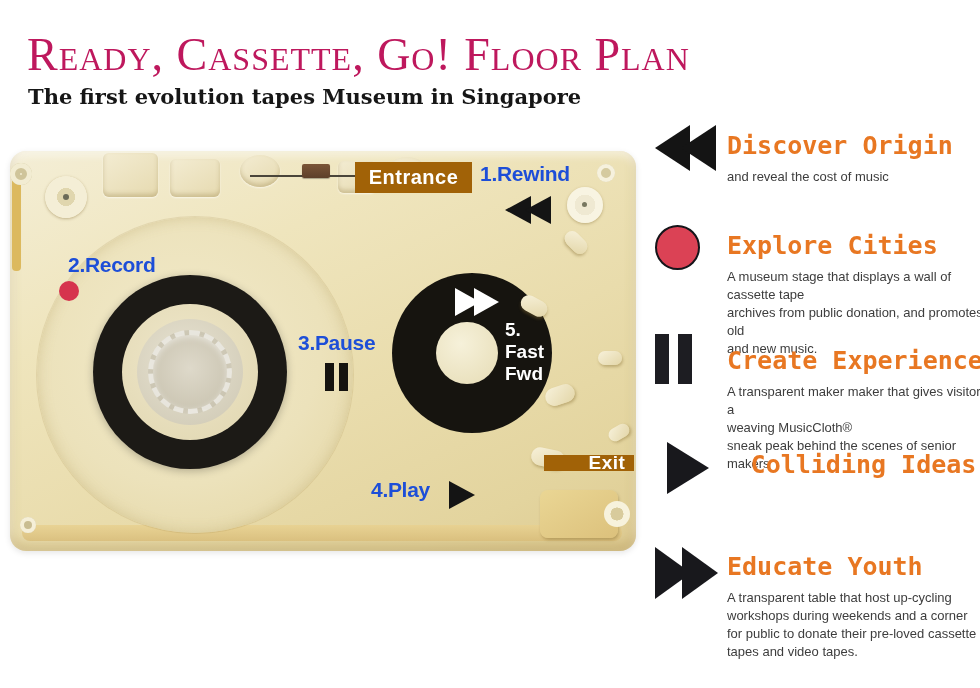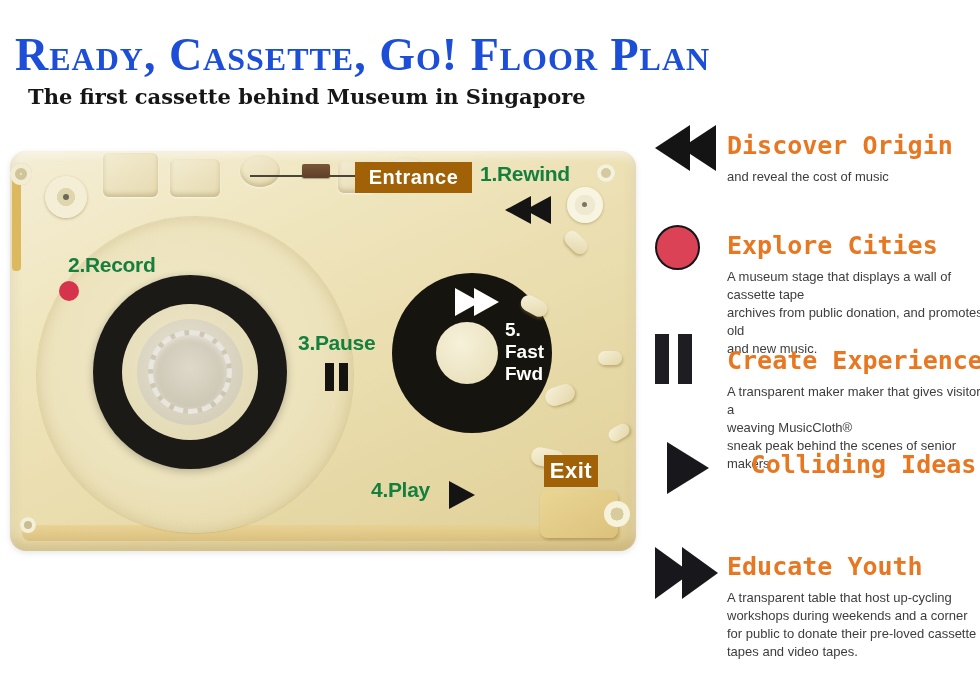--- a/index.html
+++ b/index.html
@@ -1,22 +1,22 @@
 <!DOCTYPE html>
 <html><head>
 <meta charset="utf-8">
 <style>
   html,body{margin:0;padding:0;background:#ffffff;}
   .page{position:relative;width:980px;height:688px;background:#ffffff;overflow:hidden;
         font-family:"Liberation Sans",sans-serif;}
 
   
-  .title{position:absolute;left:15px;top:28px;margin:0;
-         font-family:"Liberation Serif",serif;font-weight:700;font-size:46px;
-         font-variant:small-caps;letter-spacing:1px;color:#1d4ed8;}
+  .title{position:absolute;left:27px;top:28px;margin:0;
+         font-family:"Liberation Serif",serif;font-weight:400;font-size:46px;
+         font-variant:small-caps;letter-spacing:1px;color:#be185d;}
   .subtitle{position:absolute;left:28px;top:84px;margin:0;
          font-family:"DejaVu Serif",serif;font-weight:bold;font-size:21px;color:#161616;}
 
   
   .cassette{position:absolute;left:8px;top:143px;width:634px;height:418px;}
   .shell{position:absolute;left:2px;top:8px;width:626px;height:400px;border-radius:16px;
          background:linear-gradient(155deg,#f4eed6 0%,#efe5bd 30%,#e9dcac 60%,#e3d49e 85%,#decb92 100%);
          box-shadow:inset 0 -7px 12px rgba(150,120,50,.28),inset 0 4px 8px rgba(255,255,255,.6),0 2px 6px rgba(0,0,0,.10);}
   .bottom-edge{position:absolute;left:14px;top:382px;width:600px;height:16px;border-radius:8px;
          background:linear-gradient(#e8d190,#d9bd7a);opacity:.85;}
@@ -46,25 +46,25 @@
   .tab{position:absolute;background:linear-gradient(150deg,#f3ecd2,#e6dab0);border-radius:6px;
        box-shadow:inset 0 -3px 4px rgba(140,115,55,.30),0 1px 2px rgba(255,255,255,.6);}
   .pill{position:absolute;background:linear-gradient(145deg,#f7f1da,#e3d6a8);border-radius:12px;
         box-shadow:1px 2px 3px rgba(130,105,45,.40);}
   .screw{position:absolute;border-radius:50%;}
   .tape-line{position:absolute;left:242px;top:32px;width:108px;height:2px;background:#4a453a;}
   .tape-head{position:absolute;left:294px;top:21px;width:28px;height:14px;border-radius:2px;
         background:linear-gradient(#7a5437,#5d3f2a);box-shadow:0 1px 1px rgba(0,0,0,.3);}
 
   
-  .flabel{position:absolute;font-weight:bold;font-size:21px;letter-spacing:-0.3px;color:#15803d;white-space:nowrap;}
+  .flabel{position:absolute;font-weight:bold;font-size:21px;letter-spacing:-0.3px;color:#1d4ed8;white-space:nowrap;}
   .redbox{position:absolute;background:#a16207;color:#ffffff;font-weight:bold;
           display:flex;align-items:center;justify-content:center;letter-spacing:0.5px;}
   .entrance{left:347px;top:19px;width:117px;height:31px;font-size:20px;}
-  .exitbox{left:536px;top:312px;width:54px;height:32px;font-size:22px;}
+  .exitbox{left:536px;top:312px;width:54px;height:16px;font-size:19px;padding-left:36px;}
   .record-dot{position:absolute;left:51px;top:138px;width:20px;height:20px;border-radius:50%;background:#D6344D;}
   .ff-text{position:absolute;left:497px;top:176px;color:#ffffff;font-weight:bold;font-size:19px;line-height:22px;}
 
   
   .tri-l{width:0;height:0;border-top:14px solid transparent;border-bottom:14px solid transparent;border-right:26px solid #141414;}
   .tri-r{width:0;height:0;border-top:14px solid transparent;border-bottom:14px solid transparent;border-left:26px solid #141414;}
   .tri-r.white{border-left-color:#ffffff;border-top-width:14px;border-bottom-width:14px;border-left-width:25px;}
   .icon-pair{position:absolute;display:flex;}
   .icon-pair > *:nth-child(2){margin-left:-6px;}
   .pbars{position:absolute;display:flex;gap:5px;}
@@ -86,21 +86,21 @@
   .leg-circle{width:41px;height:41px;border-radius:50%;background:#DB4255;border:2px solid #15151a;margin-top:2px;}
   .leg-bars{display:flex;gap:9px;margin-top:2px;}
   .leg-bars span{display:block;width:14px;height:50px;background:#1d1d22;}
 </style>
 </head>
 <body>
 
 <div class="page">
 
   <h1 class="title">Ready, Cassette, Go! Floor Plan</h1>
-  <h2 class="subtitle">The first cassette behind Museum in Singapore</h2>
+  <h2 class="subtitle">The first evolution tapes Museum in Singapore</h2>
 
   <div class="cassette">
     <div class="shell"></div>
     <div class="bottom-edge"></div>
     <div class="gold-edge"></div>
 
     <div class="tab" style="left:95px;top:10px;width:55px;height:44px;"></div>
     <div class="tab" style="left:162px;top:16px;width:50px;height:38px;"></div>
     <div class="tab" style="left:232px;top:12px;width:40px;height:32px;border-radius:50%;"></div>
     <div class="tab" style="left:330px;top:18px;width:38px;height:32px;"></div>

